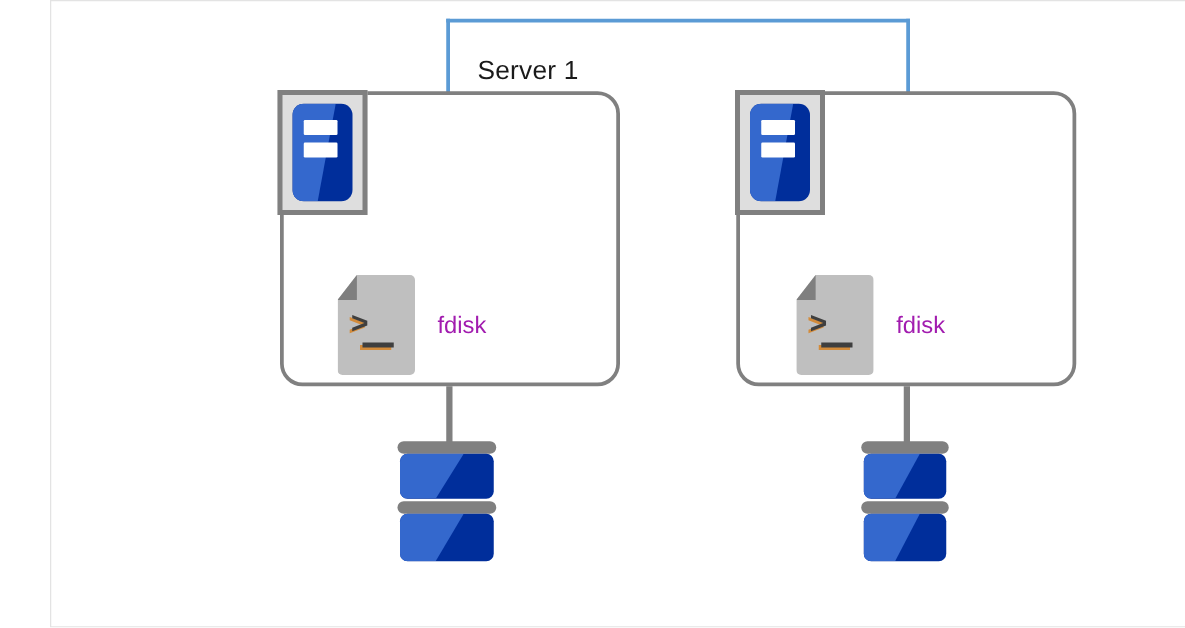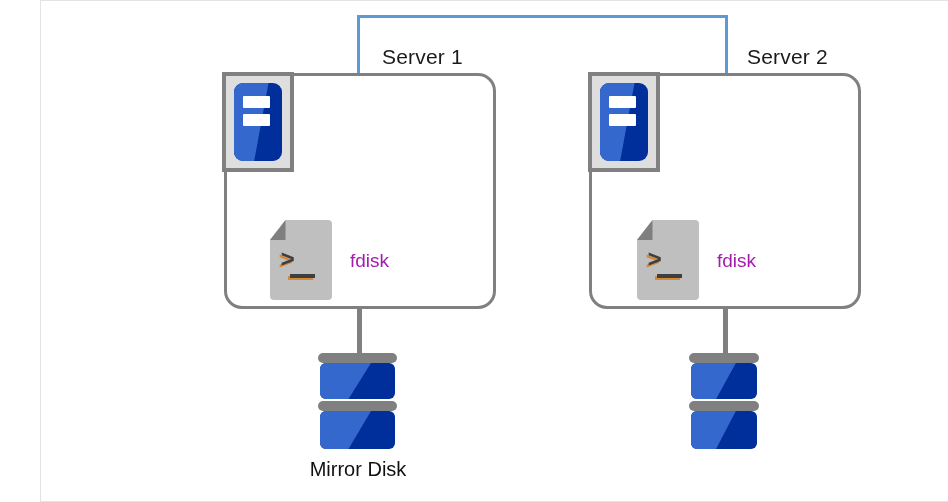--- a/index.html
+++ b/index.html
@@ -211,23 +211,21 @@
 
   <div class="disk-connector" style="left:316px; top:308px; height:48px;"></div>
 
   <div class="disk-group" style="left:277px; top:352px; width:79px; height:96px;">
     <div class="disk-bar" style="top:0px;"></div>
     <div class="disk-platter" style="top:10px; height:36px;"></div>
     <div class="disk-bar" style="top:48px;"></div>
     <div class="disk-platter" style="top:58px; height:38px;"></div>
   </div>
 
-  <div class="disk-label" style="left:217px; top:457px; width:200px;">Mirror Disk</div>
-
-  <div class="server-title" style="left:706px; top:44px;">Server 2</div>
+
 
   <div class="server-box" style="left:548px; top:72px; width:272px; height:236px;"></div>
 
   <div class="server-icon" style="left:547px; top:71px;">
     <div class="chassis">
       <div class="bar b1"></div>
       <div class="bar b2"></div>
     </div>
   </div>
 

